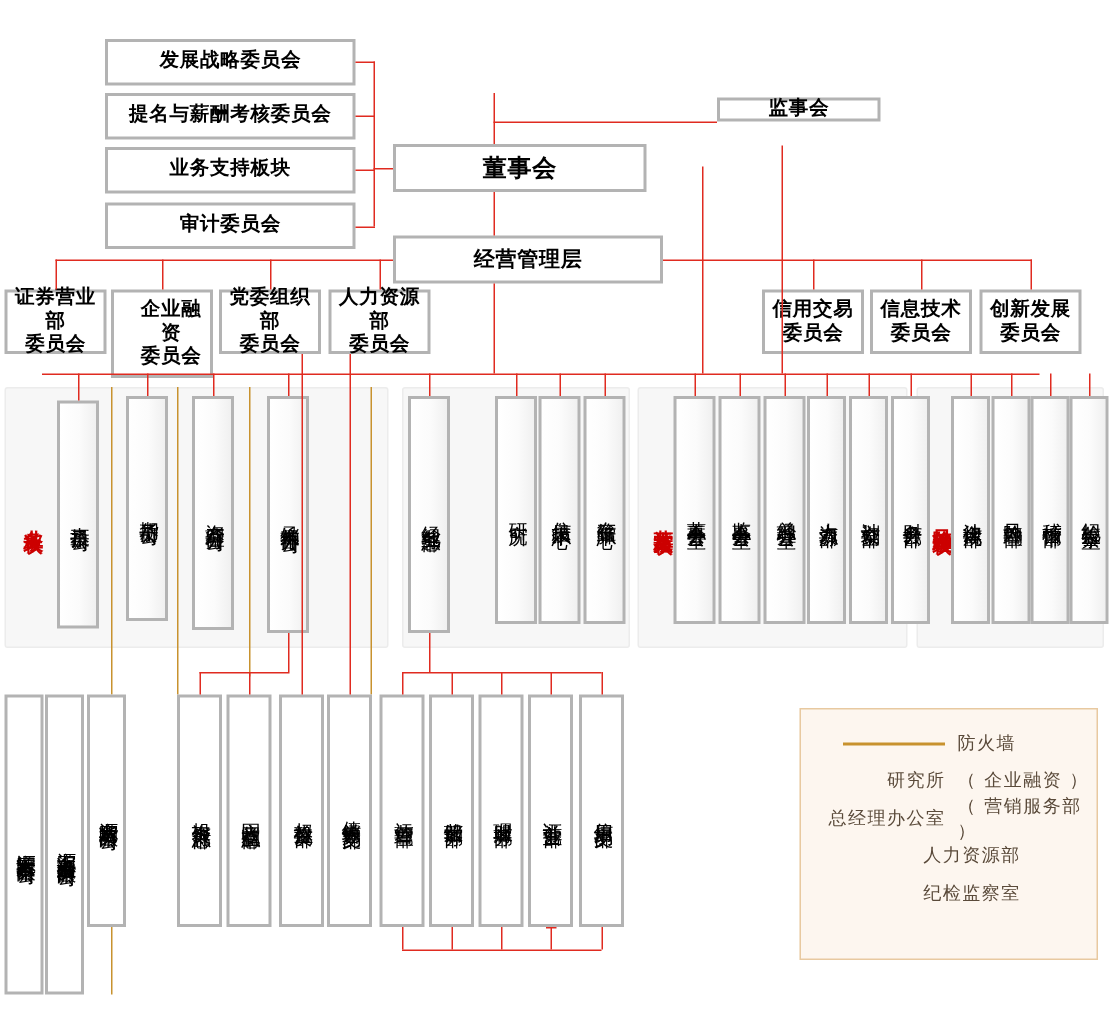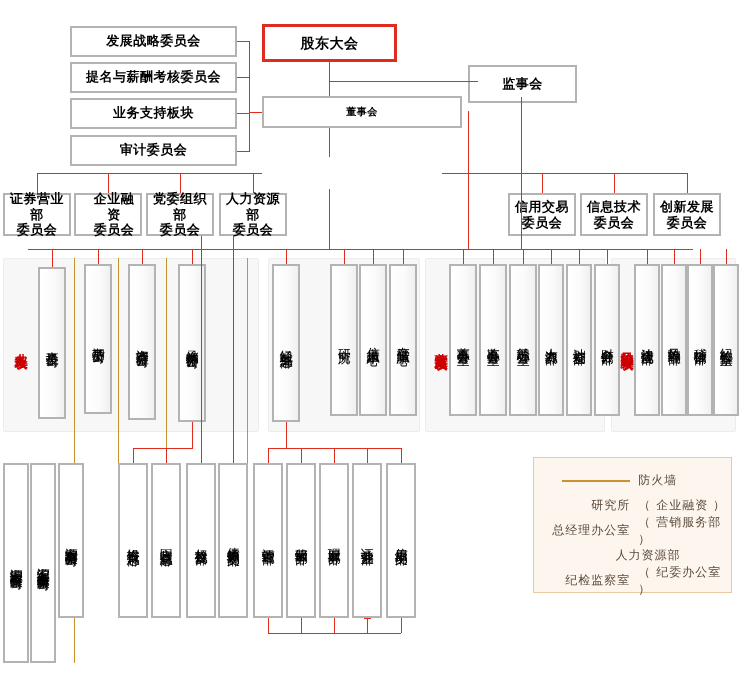--- a/index.html
+++ b/index.html
@@ -73,28 +73,28 @@
   #legend .swatch{
     display:inline-block;width:68px;height:0;
     border-top:2px solid #c8922e;vertical-align:middle;
   }
 </style>
 </head>
 <body>
 
 <div id="chart">
 
-  <div class="box red" style="left:262px;top:24px;width:135px;height:38px;font-size:14px;">股东大会</div>
-
-  <div class="box" style="left:468px;top:65px;width:109px;height:38px;">监事会</div>
-
-  <div class="box" style="left:262px;top:96px;width:200px;height:32px;font-size:10px;">董事会</div>
-
-
-  <div class="box" style="left:70px;top:26px;width:167px;height:31px;">发展战略委员会</div>
+
+  <div class="box" style="left:478px;top:65px;width:109px;height:16px;">监事会</div>
+
+  <div class="box" style="left:262px;top:96px;width:169px;height:32px;font-size:16px;">董事会</div>
+
+  <div class="box" style="left:262px;top:157px;width:180px;height:32px;font-size:14px;">经营管理层</div>
+
+  <div class="box" style="left:70px;top:26px;width:167px;height:31px;font-family:Liberation Mono, monospace;">发展战略委员会</div>
   <div class="box" style="left:70px;top:62px;width:167px;height:31px;">提名与薪酬考核委员会</div>
   <div class="box" style="left:70px;top:98px;width:167px;height:31px;">业务支持板块</div>
   <div class="box" style="left:70px;top:135px;width:167px;height:31px;">审计委员会</div>
 
   <div class="ln lnv" style="left:329px;top:62px;height:34px;"></div>
 
   <div class="ln lnh" style="left:329px;top:81px;width:149px;"></div>
 
   <div class="ln lnv" style="left:329px;top:128px;height:29px;"></div>
 
@@ -102,21 +102,21 @@
   <div class="ln lnh" style="left:237px;top:41px;width:13px;"></div>
   <div class="ln lnh" style="left:237px;top:77px;width:13px;"></div>
   <div class="ln lnh" style="left:237px;top:113px;width:13px;"></div>
   <div class="ln lnh" style="left:237px;top:151px;width:13px;"></div>
   <div class="ln lnh" style="left:249px;top:112px;width:13px;"></div>
 
   <div class="box two-line" style="left:3px;top:193px;width:68px;height:43px;flex-direction:column;">
     <span>证券营业部</span>
     <span>委员会</span>
   </div>
-  <div class="box two-line" style="left:74px;top:193px;width:68px;height:43px;flex-direction:column;padding-left:12px;">
+  <div class="box two-line" style="left:74px;top:193px;width:68px;height:59px;flex-direction:column;padding-left:12px;">
     <span>企业融资</span>
     <span>委员会</span>
   </div>
   <div class="box two-line" style="left:146px;top:193px;width:68px;height:43px;flex-direction:column;">
     <span>党委组织部</span>
     <span>委员会</span>
   </div>
   <div class="box two-line" style="left:219px;top:193px;width:68px;height:43px;flex-direction:column;">
     <span>人力资源部</span>
     <span>委员会</span>
@@ -301,37 +301,36 @@
   <div class="ln lnv" style="left:401px;top:448px;height:15px;"></div>
 
   <div class="ln lnh" style="left:268px;top:633px;width:133px;"></div>
   <div class="ln lnv" style="left:268px;top:618px;height:15px;"></div>
   <div class="ln lnv" style="left:301px;top:618px;height:15px;"></div>
   <div class="ln lnv" style="left:334px;top:618px;height:15px;"></div>
   <div class="ln lnv" style="left:367px;top:618px;height:15px;"></div>
   <div class="ln lnv" style="left:401px;top:618px;height:15px;"></div>
   <div class="ln" style="left:364px;top:618px;width:7px;height:1px;"></div>
 
-  <div id="legend" style="left:533px;top:457px;width:199px;height:136px;">
+  <div id="legend" style="left:533px;top:472px;width:199px;height:168px;">
     <div class="lgrow" style="margin-top:10px;">
       <div class="lgl">
         <span class="swatch"></span>
       </div>
       <div class="lgr">防火墙</div>
     </div>
     <div class="lgrow">
       <div class="lgl">研究所</div>
       <div class="lgr">（ 企业融资 ）</div>
     </div>
     <div class="lgrow">
       <div class="lgl">总经理办公室</div>
       <div class="lgr">（ 营销服务部 ）</div>
     </div>
     <div class="lgrow">
       <div class="lgl">人力资源部</div>
     </div>
     <div class="lgrow">
       <div class="lgl">纪检监察室</div>
-      <div class="lgr">（ 纪委办公室 ）</div>
     </div>
   </div>
 
 </div>
 
 </body></html>

